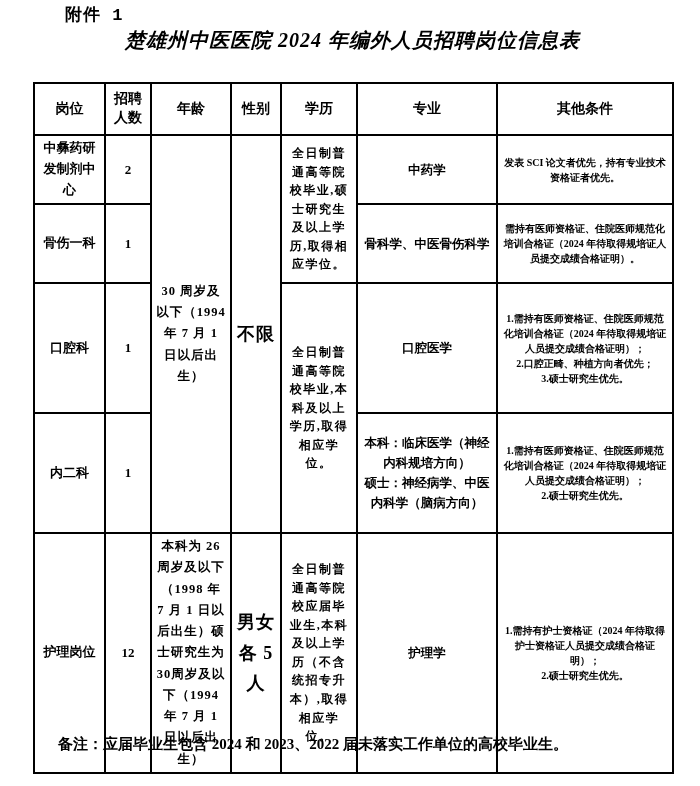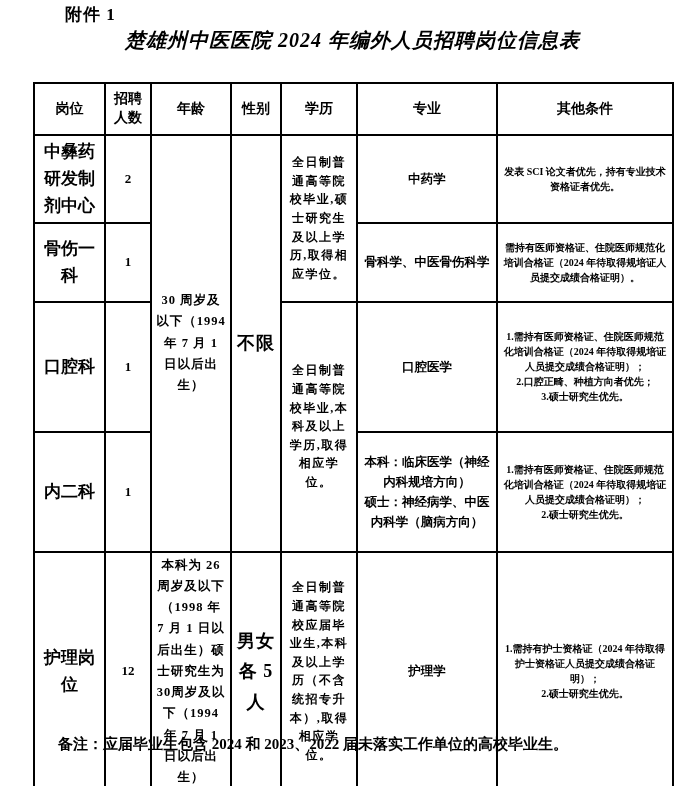--- a/index.html
+++ b/index.html
@@ -16,20 +16,21 @@
     font-family: "Liberation Serif", serif;
     font-weight: bold;
     overflow: hidden;
   }
   .attachment {
     position: absolute;
     left: 65px;
     top: 3px;
     font-size: 17px;
     letter-spacing: 1px;
+    font-family: Liberation Mono, monospace;
   }
   .doc-title {
     position: absolute;
     left: 33px;
     top: 27px;
     width: 639px;
     text-align: center;
     font-size: 20px;
     letter-spacing: 1px;
     font-style: italic;
@@ -56,21 +57,21 @@
   table.jobs th {
     font-size: 14px;
     line-height: 1.35;
   }
   tr.h-head { height: 52px; }
   tr.h-r1 { height: 69px; }
   tr.h-r2 { height: 79px; }
   tr.h-r3 { height: 130px; }
   tr.h-r4 { height: 120px; }
   tr.h-r5 { height: 211px; }
-  td.c-pos { font-size: 17px; line-height: 1.6; }
+  td.c-pos { font-size: 13px; line-height: 1.6; }
   td.c-num { font-size: 13px; }
   td.c-age { font-size: 12.5px; line-height: 1.7; letter-spacing: 1px; }
   td.c-gen { font-size: 18px; line-height: 1.7; letter-spacing: 1px; }
   td.c-edu { font-size: 12px; line-height: 1.55; letter-spacing: 1.5px; }
   td.c-maj { font-size: 12.5px; line-height: 1.6; }
   td.c-oth {
     text-align: left;
     font-size: 10px;
     line-height: 1.5;
     padding: 3px 5px 3px 6px;

